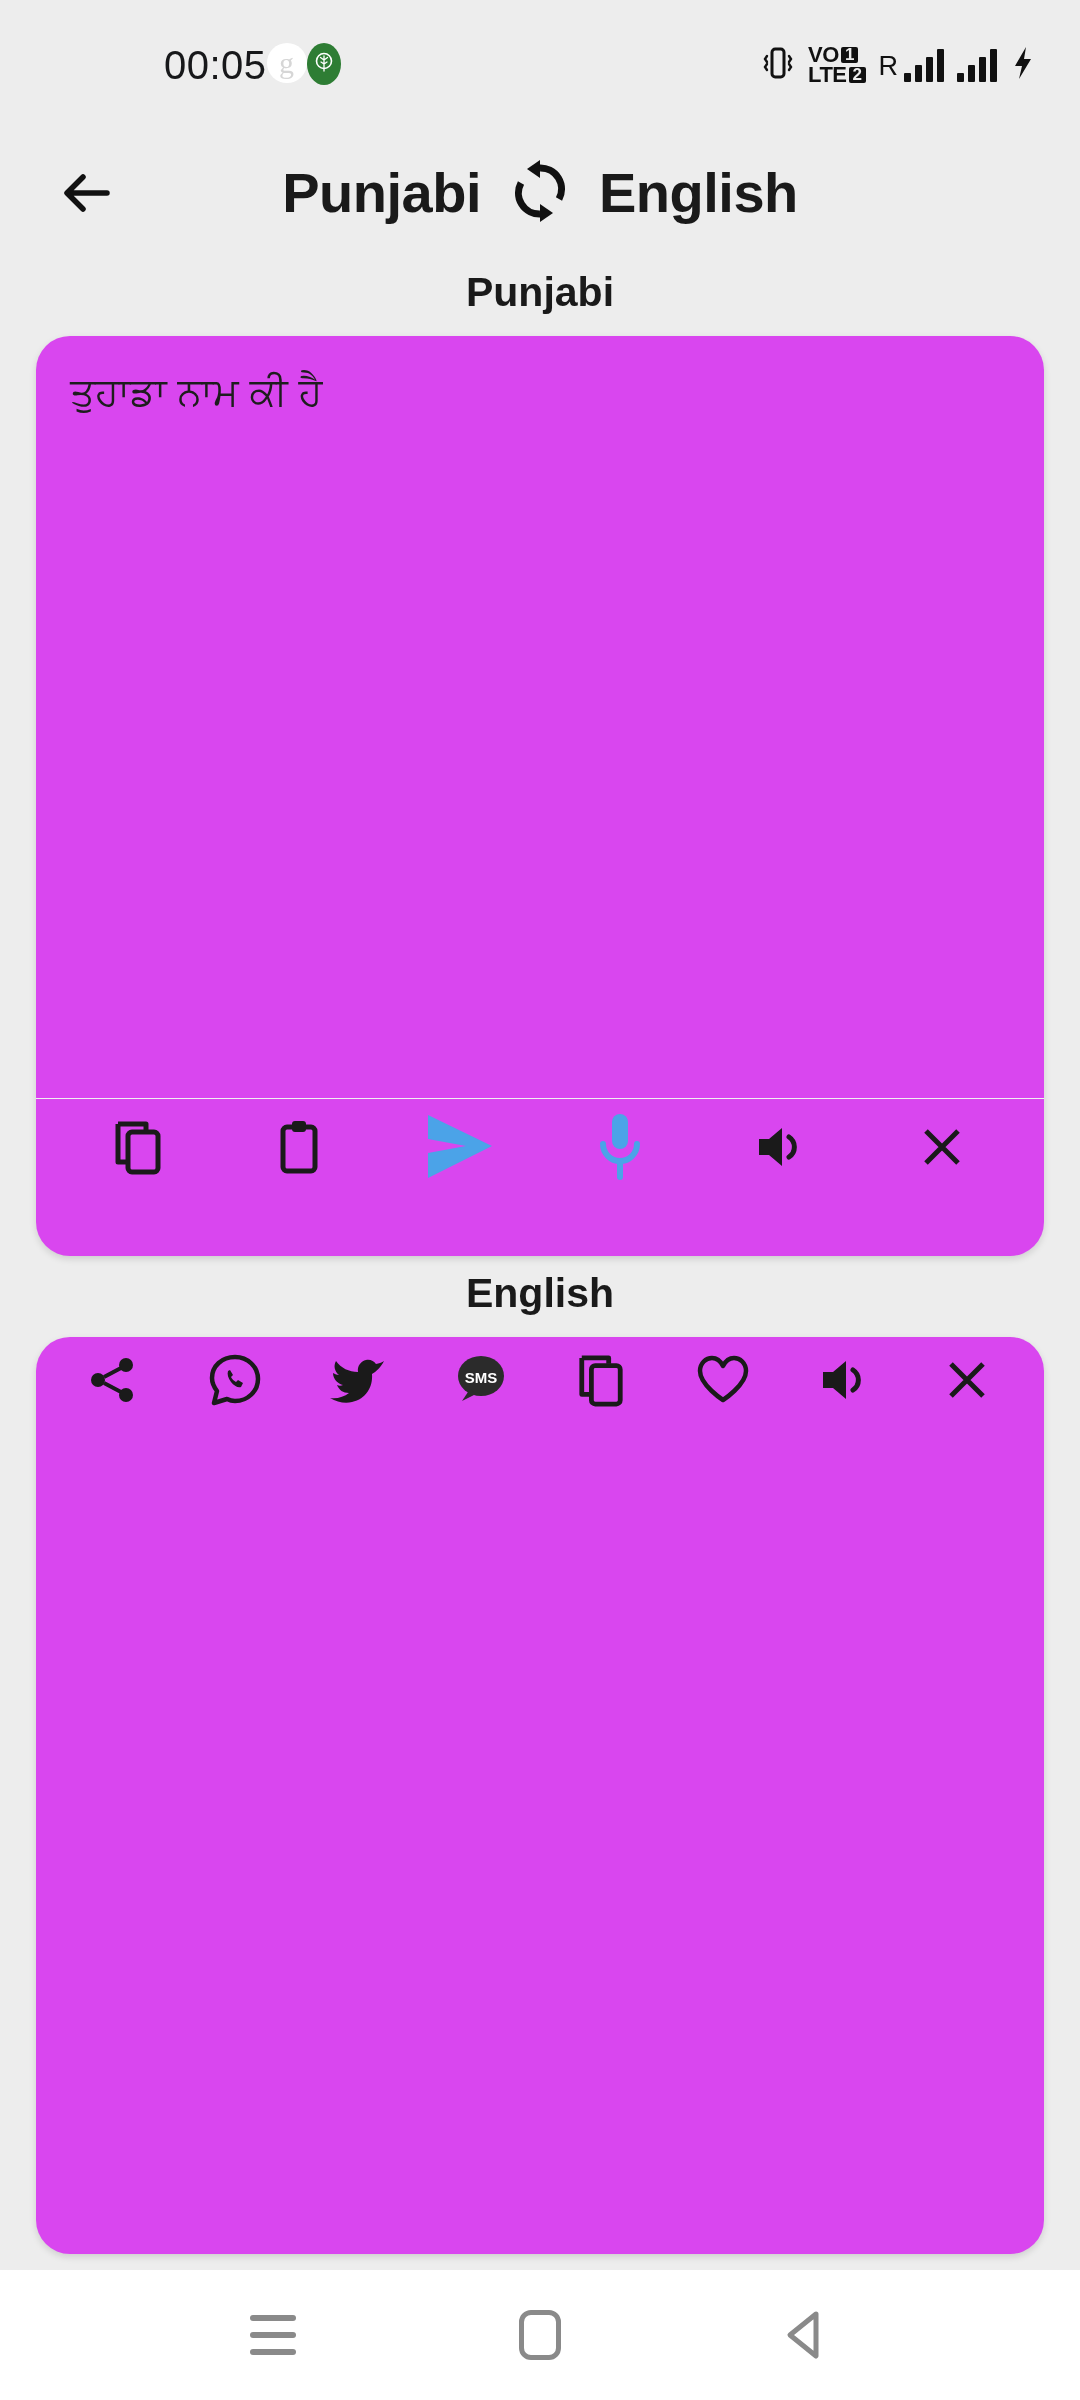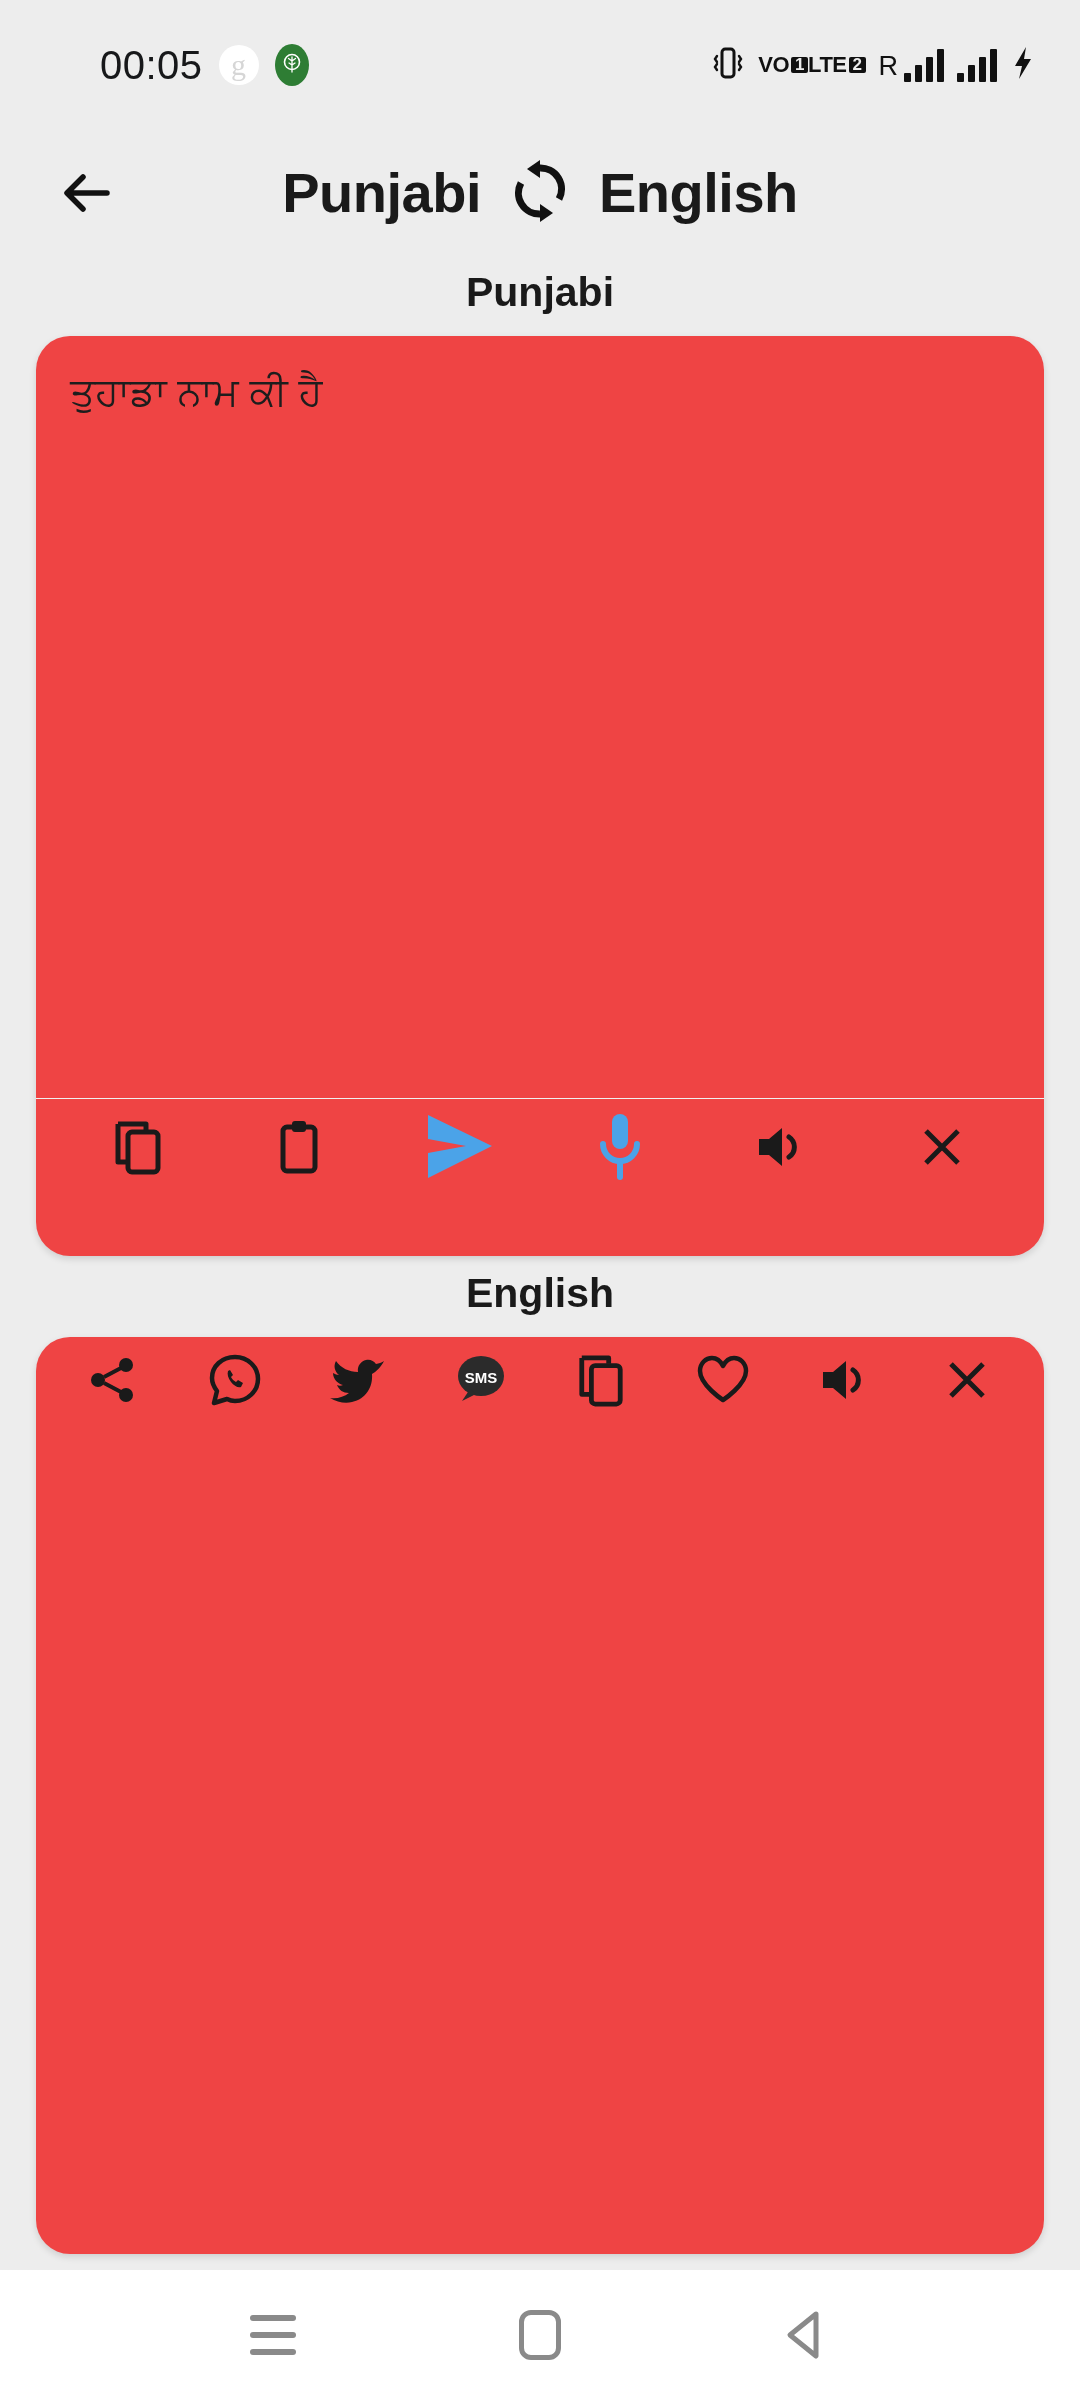--- a/index.html
+++ b/index.html
@@ -16,40 +16,40 @@
     display:flex; flex-direction:column;
   }
 
   
   #status-bar {
     height:130px;
     display:flex; align-items:center;
     padding:0 44px;
     flex:0 0 auto;
   }
-  .sb-left { display:flex; align-items:center; gap:16px; flex:0 0 auto; margin-left:56px;}
+  .sb-left { display:flex; align-items:flex-start; flex:0 0 auto; margin-left:120px;}
   .sb-clock {
     font-size:40px; color:#17181a; letter-spacing:0.5px;
     font-family:"Liberation Sans", sans-serif;
   }
   .sb-notif-g {
     width:40px; height:40px; border-radius:50%;
     background:#ffffff; color:#d6d6d6;
     display:flex; align-items:center; justify-content:center;
     font-size:30px; line-height:1; font-family:"Liberation Serif", serif;
   }
   .sb-notif-tree {
     width:34px; height:42px; border-radius:50%;
     background:#2e7d34;
     display:flex; align-items:center; justify-content:center;
   }
   .sb-spacer { flex:1 1 auto; }
   .sb-right { display:flex; align-items:center; gap:13px; flex:0 0 auto; }
   .volte-box {
-    display:flex; align-items:flex-start;
+    display:flex; flex-direction:column; align-items:flex-start;
     line-height:0.93; font-weight:bold; font-size:22px; color:#111;
     letter-spacing:-0.5px;
   }
   .volte-row { display:flex; align-items:center; gap:1px;}
   .volte-badge {
     background:#111; color:#ededed; font-size:17px;
     padding:0 2px; border-radius:2px; margin-left:1px;
     min-width:17px; text-align:center;
   }
   .sig-group { display:flex; align-items:flex-end; gap:4px; }
@@ -78,21 +78,21 @@
 
   
   .section-label {
     text-align:center; font-size:41px; font-weight:bold;
     color:#1a1a1a; padding:14px 0 20px 0; flex:0 0 auto;
   }
 
   
   .card {
     margin:0 36px;
-    background:#ef4444;
+    background:#d946ef;
     border-radius:34px;
     box-shadow:0 3px 7px rgba(0,0,0,0.13);
     display:flex; flex-direction:column;
     overflow:hidden;
   }
   #card-source { height:920px; flex:0 0 auto; }
   #card-target { flex:1 1 auto; min-height:0; }
 
   .card-text-area {
     flex:1 1 auto; padding:30px 34px; overflow:hidden;

